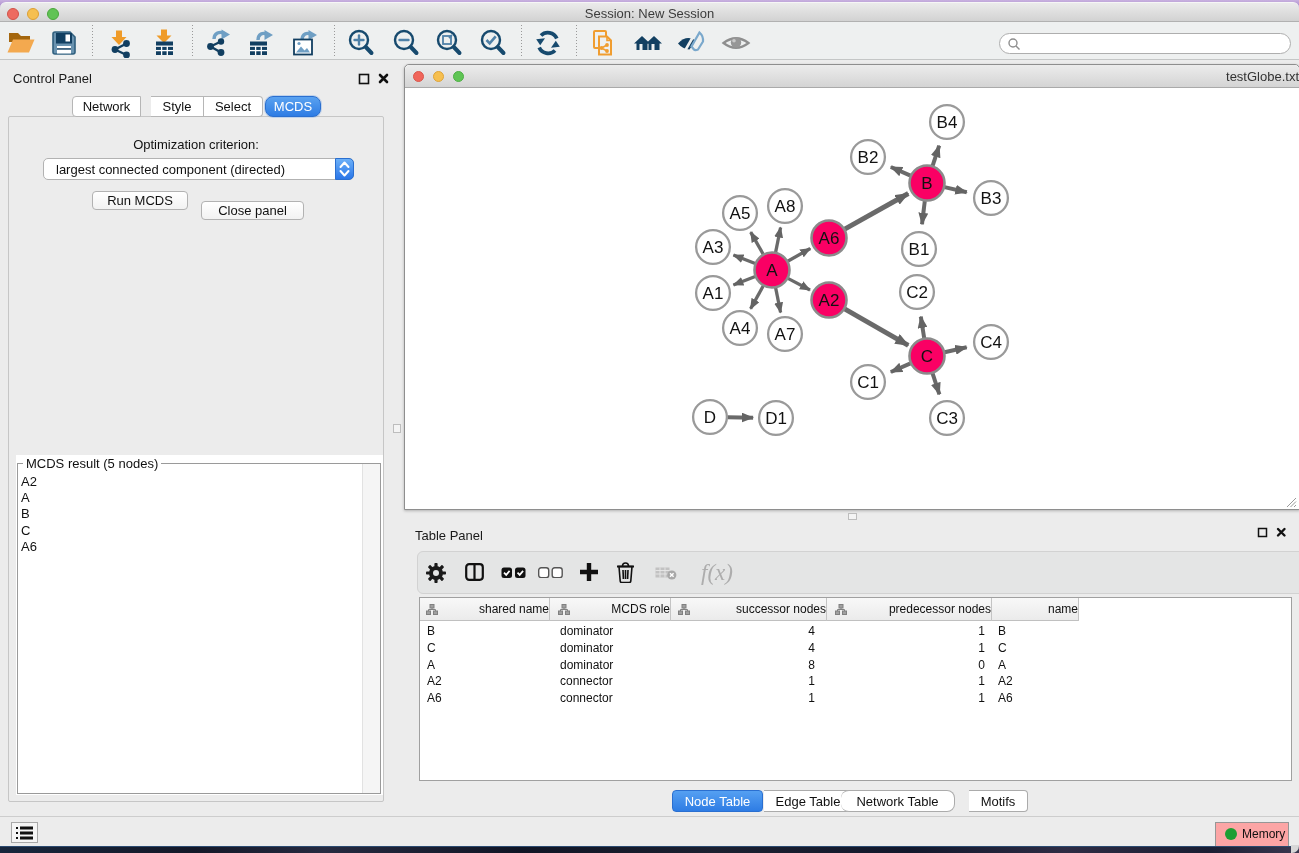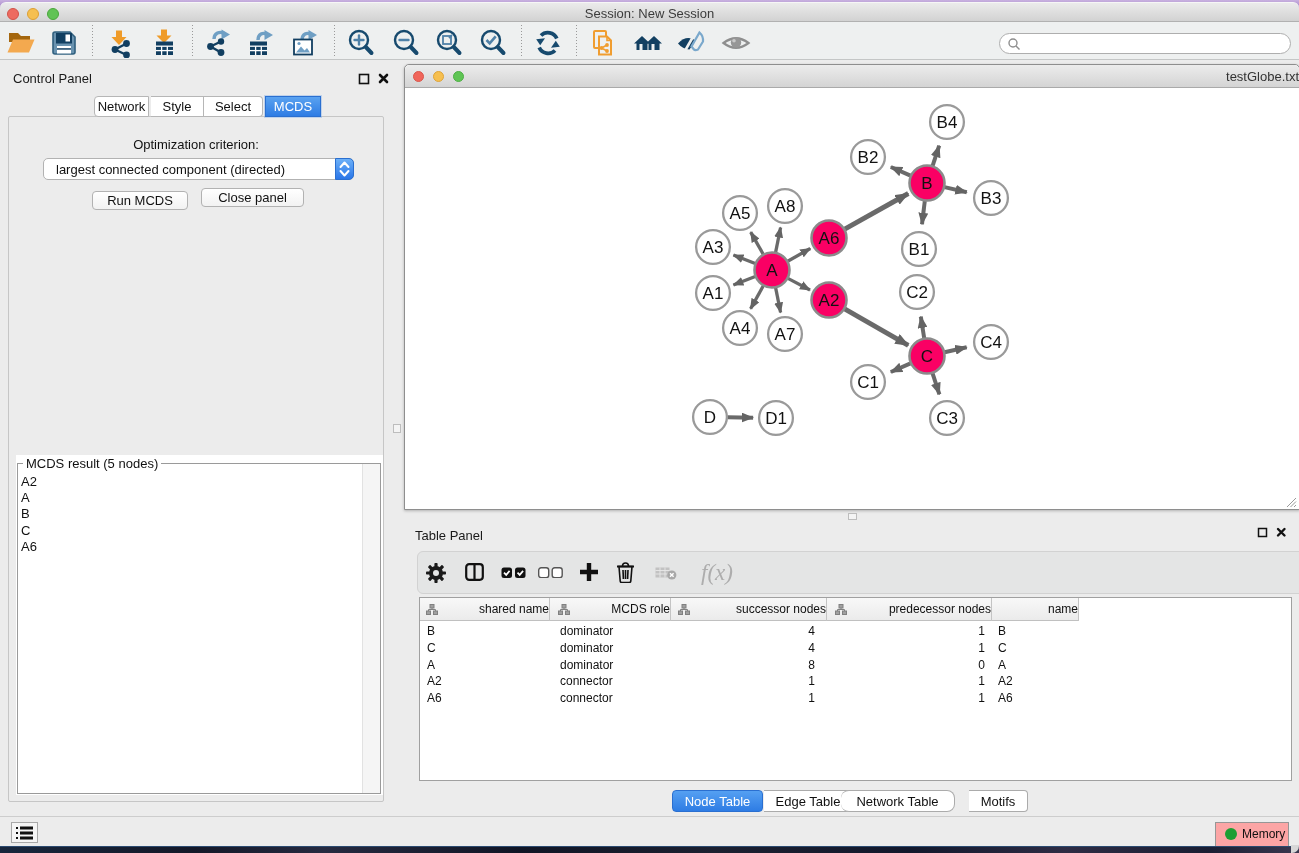--- a/index.html
+++ b/index.html
@@ -13,21 +13,21 @@
 .tl{position:absolute;border-radius:50%}
 
 #toolbar{left:0;top:22px;width:1299px;height:38px;background:#eef0f0;border-bottom:1px solid #c4c6c6}
 .sep{position:absolute;top:3px;height:32px;width:1px;background:repeating-linear-gradient(#9a9a9a 0 1px,transparent 1px 3px)}
 #searchbox{left:999px;top:11px;width:292px;height:21px;background:#fff;border:1px solid #aeaeae;border-radius:11px}
 
 #cpanel-title{left:13px;top:71px;font-size:13px;color:#1a1a1a}
 #cpanel-box{left:8px;top:116px;width:376px;height:686px;background:#ececec;border:1px solid #c6c6c6;border-radius:2px}
 .tabrow{position:absolute;top:96px;height:21px;font-size:13px}
 .tab{position:absolute;top:0;height:21px;background:#fff;border:1px solid #b6b6b6;color:#111;text-align:center;line-height:20px}
-.tabsel{background:linear-gradient(#5aa2f0,#2e7ce4);color:#fff;border:1px solid #2a6fd0;border-radius:0;box-shadow:0 0 0 1px rgba(58,130,226,.25)}
+.tabsel{background:linear-gradient(#5aa2f0,#2e7ce4);color:#fff;border:1px solid #2a6fd0;border-radius:8px;box-shadow:0 0 0 1px rgba(58,130,226,.25)}
 #optlabel{left:0;top:137px;width:392px;text-align:center;font-size:13px;color:#111}
 #dropdown{left:43px;top:158px;width:311px;height:22px;background:#fff;border:1px solid #b2b2b2;border-radius:5px;font-size:13px;color:#111;line-height:20px}
 #dropdown .dtext{position:absolute;left:12px;top:1px}
 #spinner{position:absolute;right:-1px;top:-1px;width:19px;height:22px;background:linear-gradient(#6cb0f8,#2a76e8);border-radius:0 5px 5px 0;border:1px solid #2a6fd0}
 .btn{position:absolute;height:19px;background:linear-gradient(#ffffff,#f2f2f2);border:1px solid #b2b2b2;border-radius:4px;font-size:13px;color:#111;text-align:center;line-height:17px}
 
 #mcds-white{left:16px;top:455px;width:367px;height:340px;background:#fff}
 #mcds-border{left:17px;top:463px;width:364px;height:331px;border:1px solid #9a9a9a}
 #mcds-legend{left:23px;top:456px;background:#fff;padding:0 3px;font-size:13px;color:#111}
 #mcds-list{left:21px;top:474px;font-size:13px;color:#111;line-height:16.2px}
@@ -196,37 +196,37 @@
         </svg>
       </div>
 </div>
 <div class="abs" id="cpanel-title">Control Panel</div>
 <svg class="abs" style="left:358px;top:73px" width="32" height="12" viewBox="0 0 32 12">
       <rect x="1.5" y="1.5" width="9" height="9" fill="none" stroke="#111" stroke-width="1.6"></rect>
       <path d="M22,2 L29,9 M29,2 L22,9" stroke="#111" stroke-width="2.6" stroke-linecap="round"></path>
     </svg>
 <div class="abs" id="cpanel-box"></div>
 <div class="tabrow">
-  <div class="tab" style="left:94px;width:55px;border-radius:4px 0 0 4px">Network</div>
+  <div class="tab" style="left:72px;width:69px;border-radius:4px 0 0 4px">Network</div>
   <div class="tab" style="left:151px;width:53px;border-left:none">Style</div>
   <div class="tab" style="left:204px;width:59px;border-left:none;border-radius:0 4px 4px 0">Select</div>
   <div class="tab tabsel" style="left:265px;width:56px">MCDS</div>
 </div>
 <div class="abs" id="dropdown">
       <span class="dtext">largest connected component (directed)</span>
   <div id="spinner">
         <svg width="17" height="20" viewBox="0 0 17 20" style="position:absolute;left:0;top:0">
           <path d="M4.5,8 L8.5,3.5 L12.5,8" fill="none" stroke="#fff" stroke-width="2" stroke-linecap="round" stroke-linejoin="round"></path>
           <path d="M4.5,12 L8.5,16.5 L12.5,12" fill="none" stroke="#fff" stroke-width="2" stroke-linecap="round" stroke-linejoin="round"></path>
         </svg>
       </div>
 </div>
 <div class="abs" id="optlabel">Optimization criterion:</div>
 <div class="btn" style="left:92px;top:191px;width:96px">Run MCDS</div>
-<div class="btn" style="left:201px;top:188px;width:103px">Close panel</div>
+<div class="btn" style="left:201px;top:201px;width:103px">Close panel</div>
 <div class="abs" id="mcds-white"></div>
 <div class="abs" id="mcds-border"></div>
 <div class="abs" id="mcds-legend">MCDS result (5 nodes)</div>
 <div class="abs" id="mcds-list">A2<br>A<br>B<br>C<br>A6</div>
 <div class="abs" id="mcds-scroll"></div>
 <div class="abs" id="netwin">
 <div id="nettitle">
   <div class="tl" style="left:8px;top:6px;width:11px;height:11px;background:#f0655a;border:1px solid #d9564c"></div>
   <div class="tl" style="left:28px;top:6px;width:11px;height:11px;background:#f6bf4f;border:1px solid #dfa438"></div>
   <div class="tl" style="left:48px;top:6px;width:11px;height:11px;background:#5fc454;border:1px solid #4caf44"></div>

